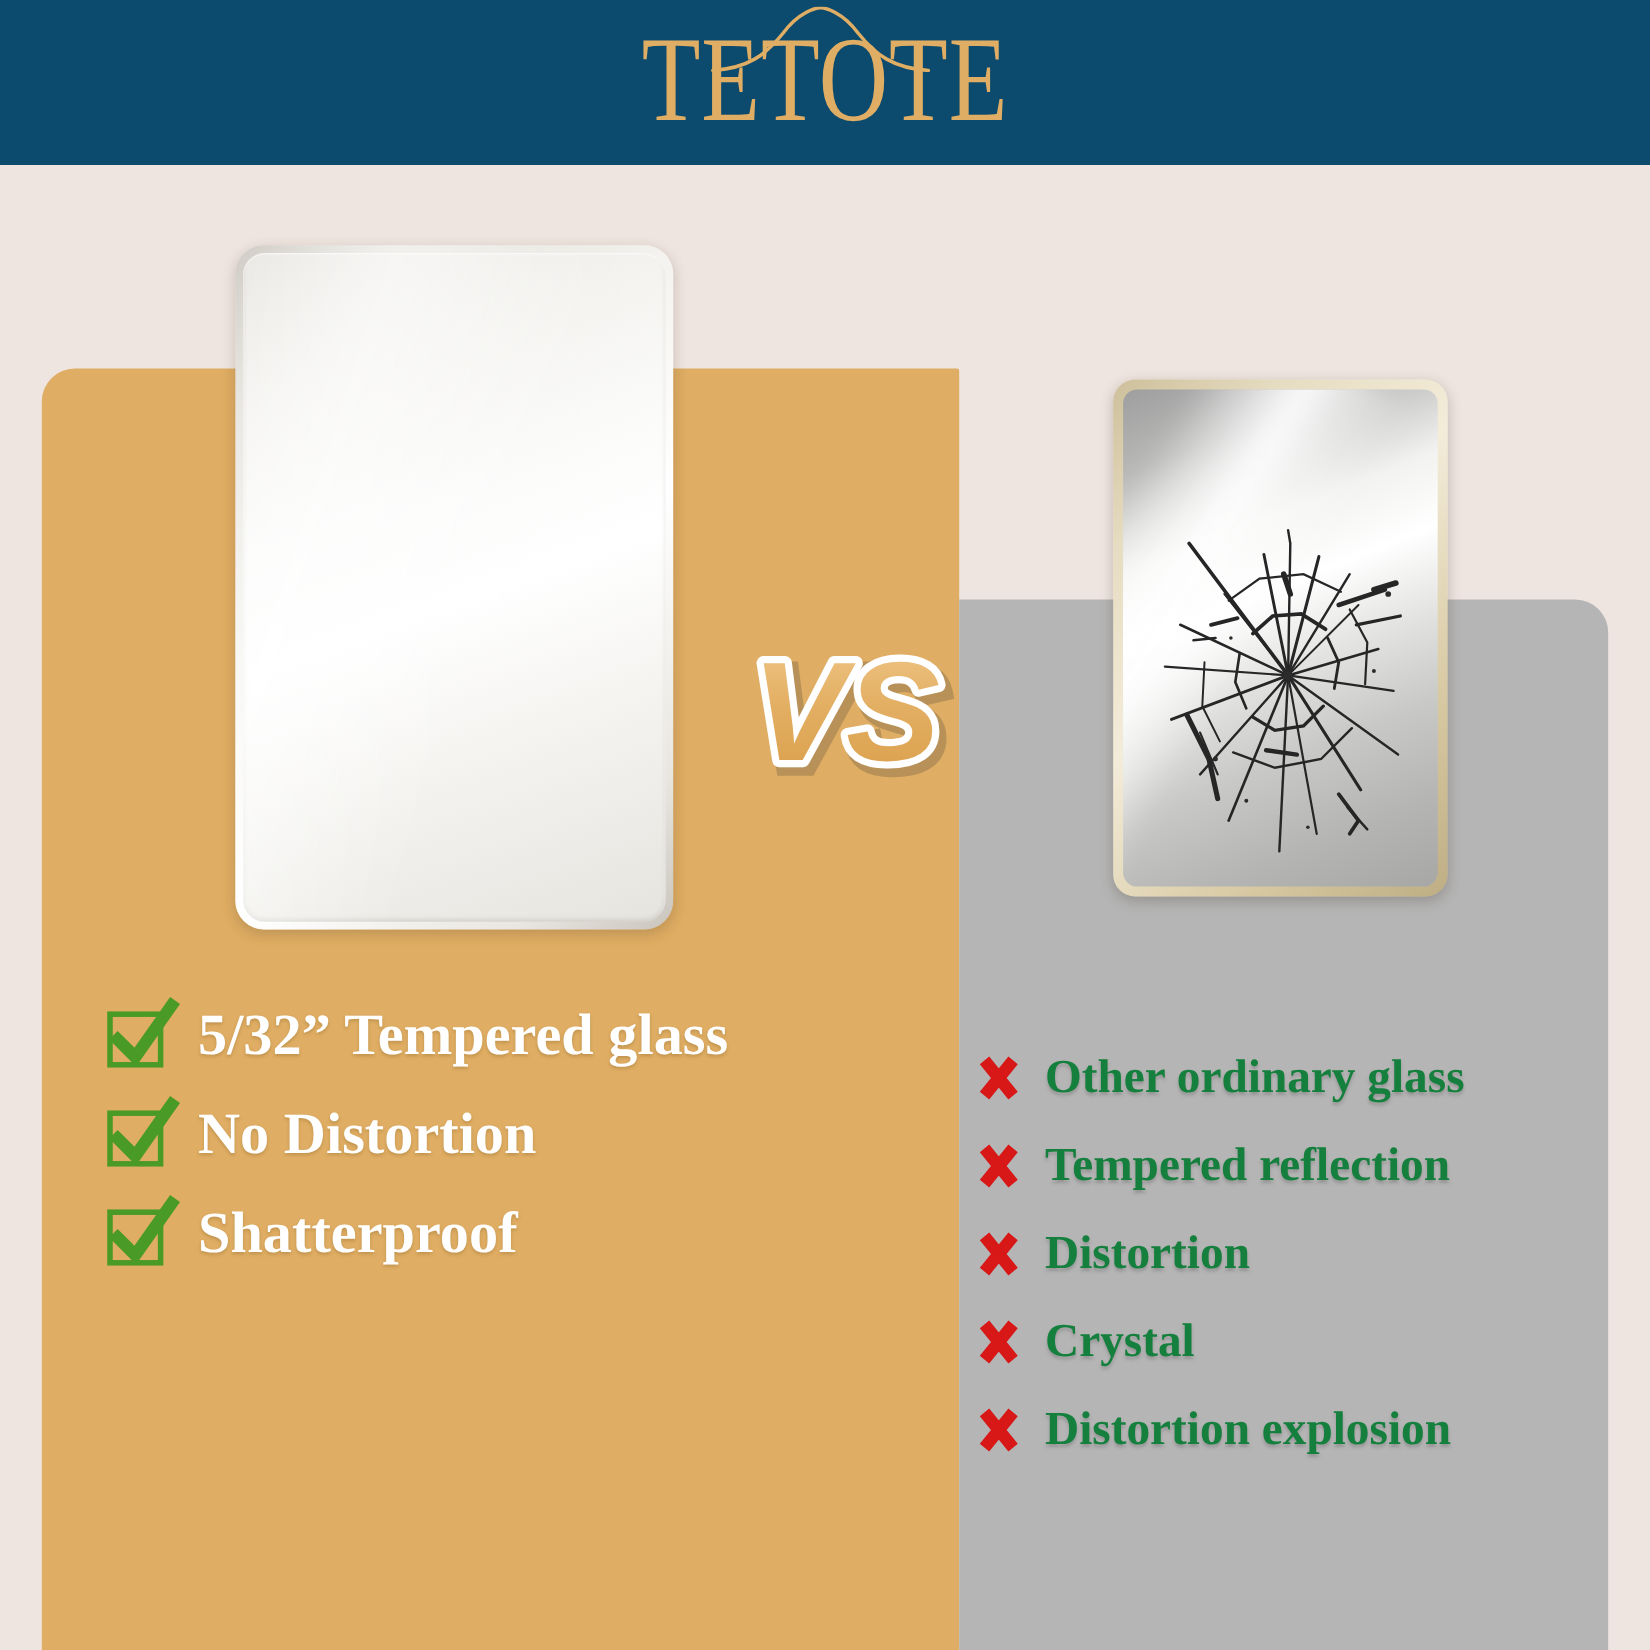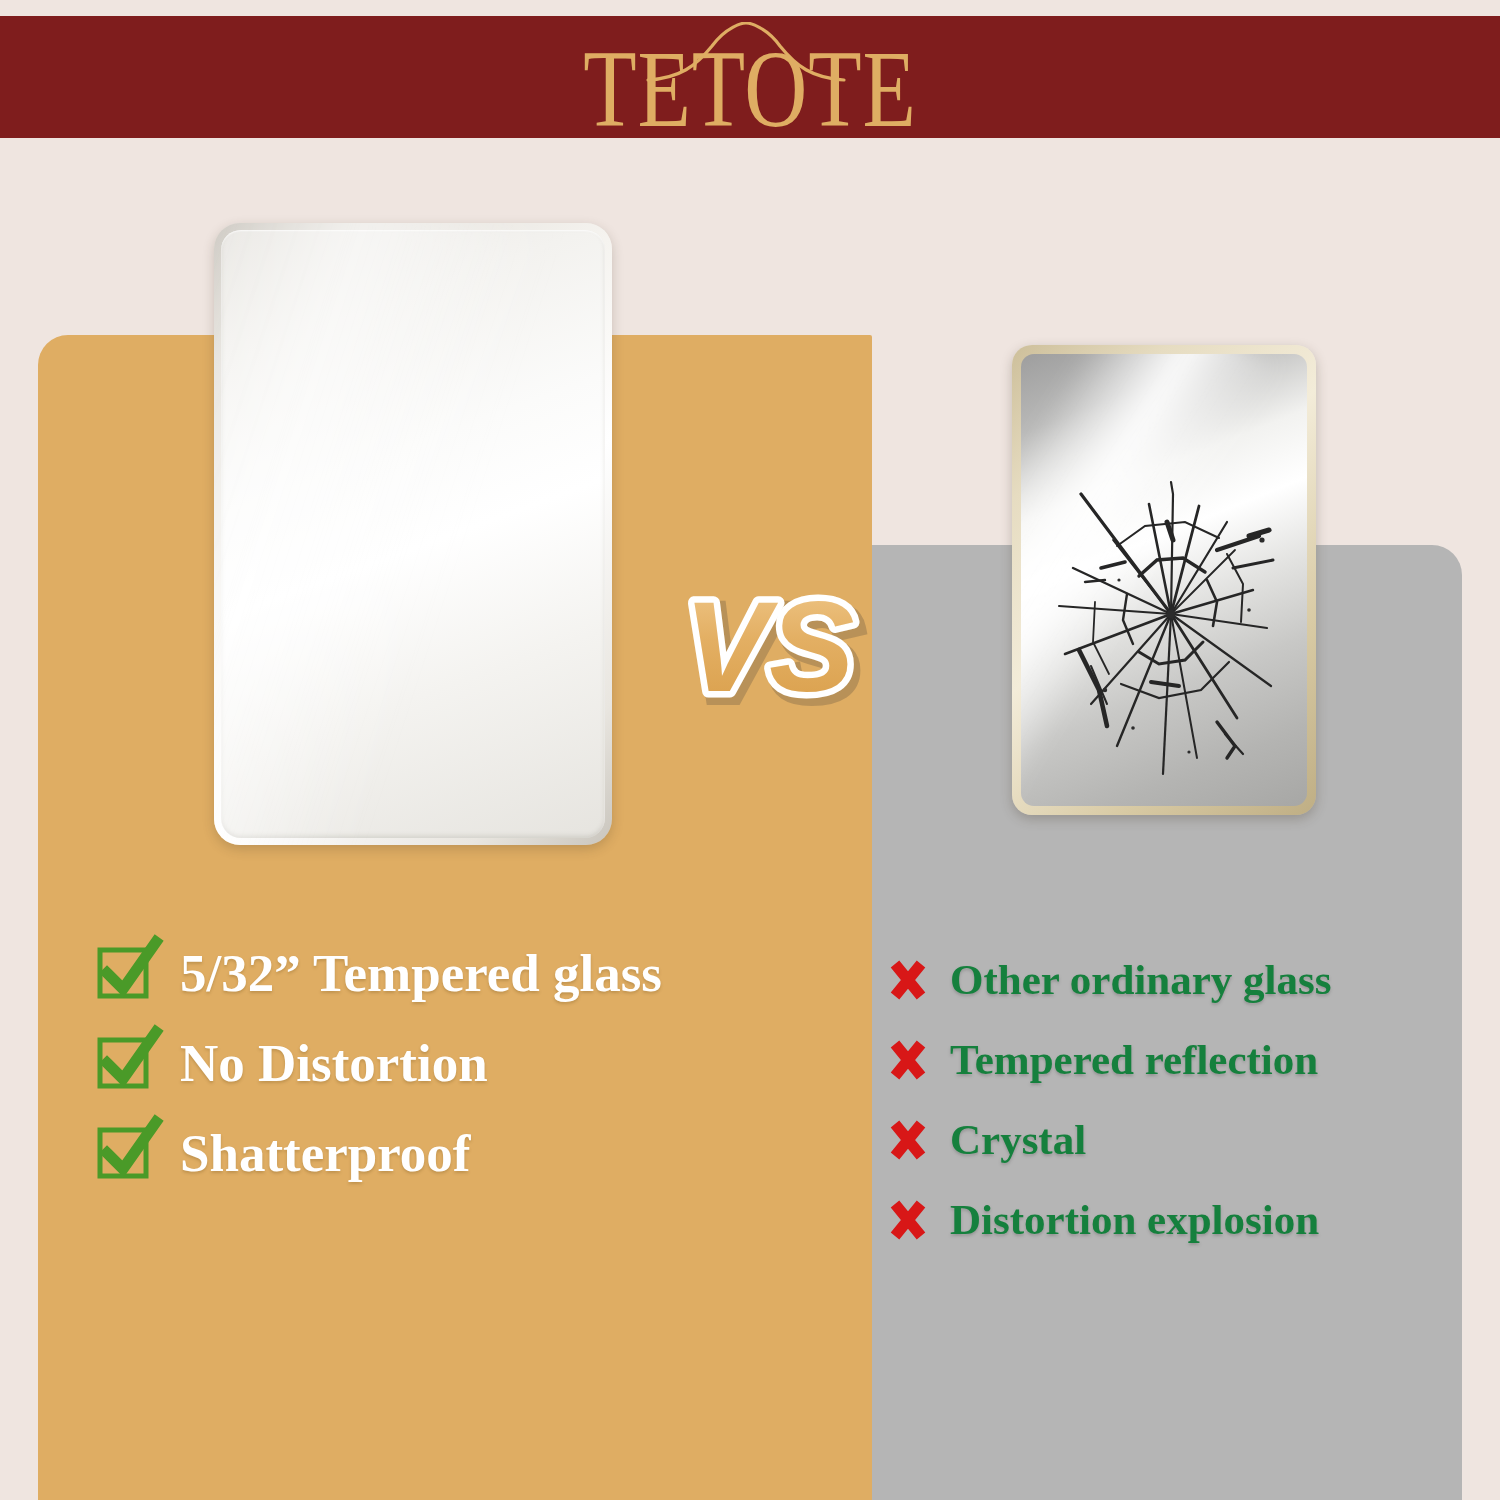--- a/index.html
+++ b/index.html
@@ -17,24 +17,24 @@
     position: relative;
     width: 1500px;
     height: 1500px;
     background: #efe5e0;
     overflow: hidden;
   }
 
   
   .brand-bar {
     position: absolute;
-    left: 0; top: 16px;
+    left: 0; top: 0;
     width: 1500px;
-    height: 122px;
-    background: #7f1d1d;
+    height: 150px;
+    background: #0c4a6e;
     overflow: hidden;
   }
   .brand-logo {
     position: absolute;
     left: 50%;
     top: 0;
     transform: translateX(-50%);
     width: 400px;
     height: 122px;
   }
@@ -172,21 +172,21 @@
 
   
   .list-good {
     position: absolute;
     left: 96px;
     top: 912px;
     width: 740px;
   }
   .list-good .row {
     display: flex;
-    align-items: flex-end;
+    align-items: flex-start;
     height: 90px;
   }
   .list-good .check-icon {
     flex: 0 0 auto;
     width: 62px;
     height: 62px;
     position: relative;
     margin-right: 22px;
   }
   .list-good .check-icon svg { display: block; overflow: visible; }
@@ -381,34 +381,42 @@
 
     <div class="row">
       <span class="x-icon">
         <svg width="40" height="44" viewBox="0 0 40 44">
           <path d="M7 6 L 33 38 M33 6 L 7 38" stroke="#d81717" stroke-width="11" stroke-linecap="butt"></path>
         </svg>
       </span>
       <span class="label">Tempered reflection</span>
     </div>
 
-
     <div class="row">
       <span class="x-icon">
         <svg width="40" height="44" viewBox="0 0 40 44">
           <path d="M7 6 L 33 38 M33 6 L 7 38" stroke="#d81717" stroke-width="11" stroke-linecap="butt"></path>
         </svg>
       </span>
-      <span class="label">Crystal</span>
+      <span class="label">Distortion</span>
     </div>
 
     <div class="row">
       <span class="x-icon">
         <svg width="40" height="44" viewBox="0 0 40 44">
           <path d="M7 6 L 33 38 M33 6 L 7 38" stroke="#d81717" stroke-width="11" stroke-linecap="butt"></path>
         </svg>
       </span>
+      <span class="label">Crystal</span>
+    </div>
+
+    <div class="row">
+      <span class="x-icon">
+        <svg width="40" height="44" viewBox="0 0 40 44">
+          <path d="M7 6 L 33 38 M33 6 L 7 38" stroke="#d81717" stroke-width="11" stroke-linecap="butt"></path>
+        </svg>
+      </span>
       <span class="label">Distortion explosion</span>
     </div>
 
   </div>
 
 </div>
 
 </body></html>

